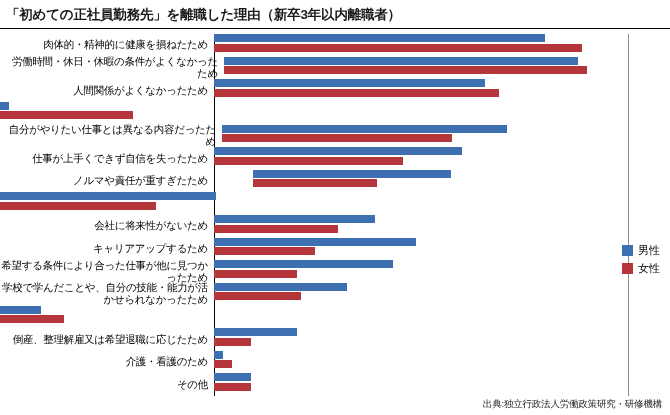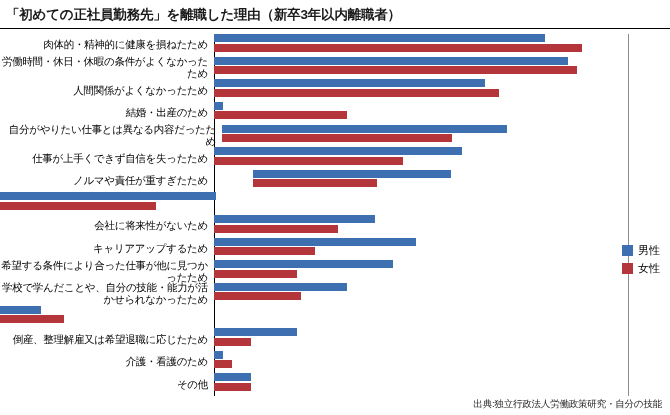--- a/index.html
+++ b/index.html
@@ -132,40 +132,39 @@
   <div id="plot-area">
       <div class="row" style="height: 22.625px;">
         <div class="cat-label">肉体的・精神的に健康を損ねたため</div>
         <div class="bars">
           <div class="bargroup">
             <div class="bar m" style="width: 331.2px; background: rgb(62, 111, 176);"></div>
             <div class="bar f" style="width: 368px; background: rgb(180, 54, 58);"></div>
           </div>
         </div>
       </div>
-      <div class="row" style="height: 22.625px;">
+      <div class="row" style="height: 22.625px; padding-left: 10px;">
         <div class="cat-label">労働時間・休日・休暇の条件がよくなかったため</div>
         <div class="bars">
           <div class="bargroup">
             <div class="bar m" style="width: 354.2px; background: rgb(62, 111, 176);"></div>
             <div class="bar f" style="width: 363.4px; background: rgb(180, 54, 58);"></div>
           </div>
         </div>
       </div>
       <div class="row" style="height: 22.625px;">
         <div class="cat-label">人間関係がよくなかったため</div>
         <div class="bars">
           <div class="bargroup">
             <div class="bar m" style="width: 271.4px; background: rgb(62, 111, 176);"></div>
             <div class="bar f" style="width: 285.2px; background: rgb(180, 54, 58);"></div>
           </div>
         </div>
       </div>
       <div class="row" style="height: 22.625px;">
-        <div class="cat-label">結婚・出産のため</div>
         <div class="bars">
           <div class="bargroup">
             <div class="bar m" style="width: 9.2px; background: rgb(62, 111, 176);"></div>
             <div class="bar f" style="width: 133.4px; background: rgb(180, 54, 58);"></div>
           </div>
         </div>
       </div>
       <div class="row" style="height: 22.625px; padding-left: 8px;">
         <div class="cat-label">自分がやりたい仕事とは異なる内容だったため</div>
         <div class="bars">
@@ -278,15 +277,15 @@
     <div class="legend-item">
       <span class="legend-swatch m"></span>
       <span class="legend-label">男性</span>
     </div>
     <div class="legend-item">
       <span class="legend-swatch f"></span>
       <span class="legend-label">女性</span>
     </div>
   </div>
 
-  <div id="source">出典:独立行政法人労働政策研究・自分の技能</div>
+  <div id="source">出典:独立行政法人労働政策研究・研修機構</div>
 
 </div>
 
 </body></html>

